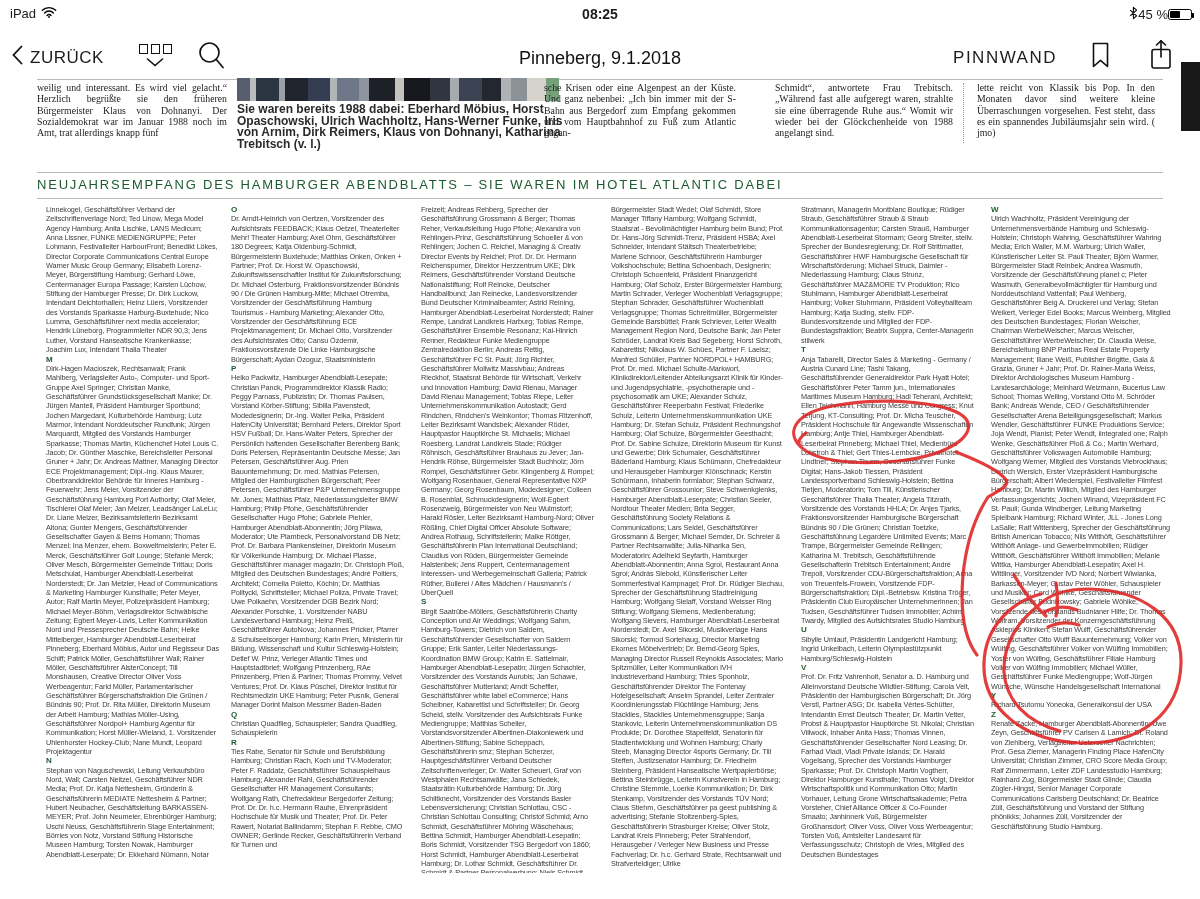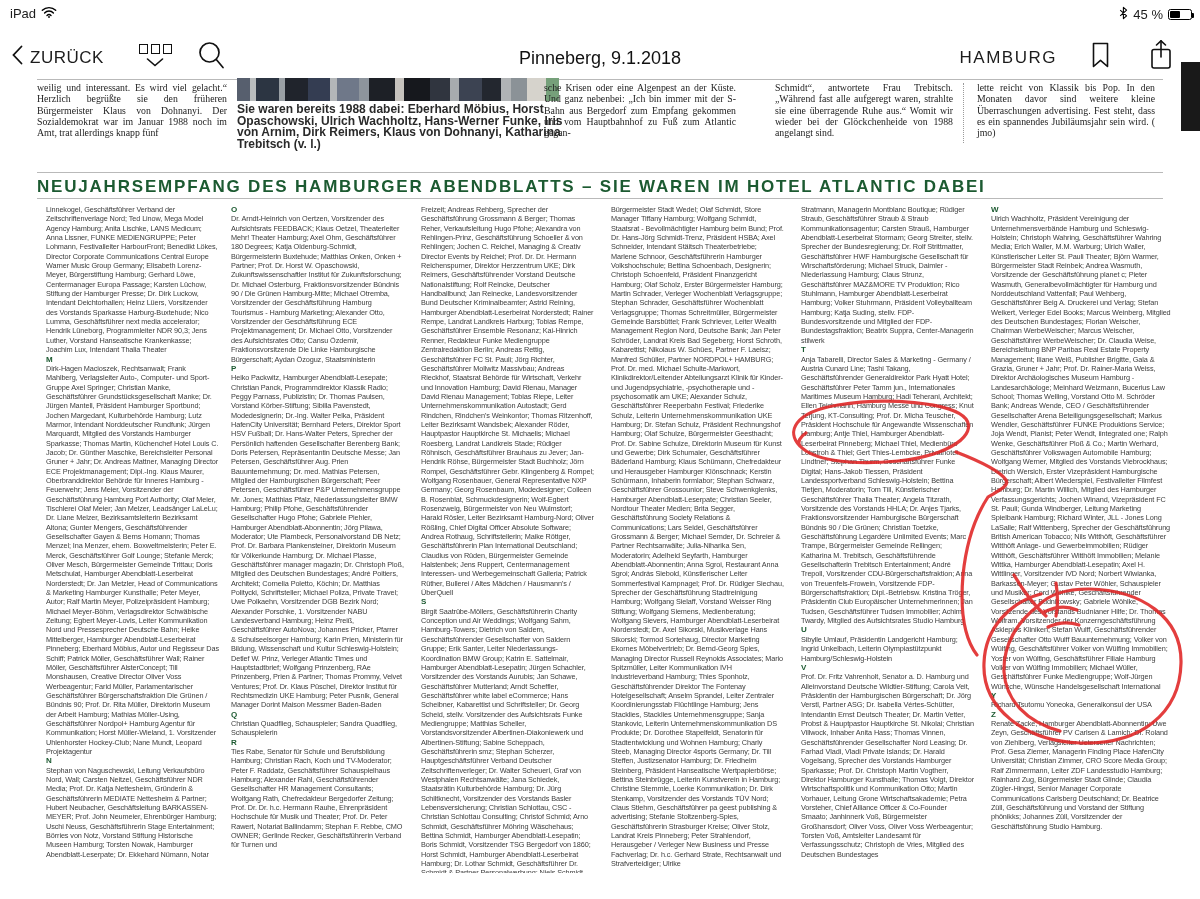--- a/index.html
+++ b/index.html
@@ -4,21 +4,21 @@
 <style>
   :root{ --green:#1c5a31; --red:#e02424; --ink:#1c1c1c; --colink:#3d3d3d; }
   *{margin:0;padding:0;box-sizing:border-box;}
   html,body{width:1200px;height:899px;overflow:hidden;background:#fff;
     font-family:"Liberation Sans",sans-serif;color:var(--ink);}
   .abs{position:absolute;}
   
   .statusbar{position:absolute;left:0;top:0;width:1200px;height:28px;font-size:13px;}
   .sb-left{position:absolute;left:10px;top:6px;display:flex;align-items:center;gap:5px;font-weight:500;}
   .sb-time{position:absolute;left:0;right:0;top:6px;text-align:center;font-size:14px;font-weight:600;}
-  .sb-right{position:absolute;right:8px;top:6px;display:flex;align-items:center;gap:5px;font-weight:500;justify-content:space-between;}
+  .sb-right{position:absolute;right:8px;top:6px;display:flex;align-items:center;font-weight:500;justify-content:space-between;}
   .battery{width:24px;height:11px;border:1px solid #000;border-radius:2.5px;position:relative;}
   .battery .fill{position:absolute;left:1px;top:1px;bottom:1px;width:44%;background:#000;border-radius:1px;}
   .battery .nub{position:absolute;right:-3px;top:3px;width:2px;height:5px;background:#000;border-radius:0 1px 1px 0;}
   
   .toolbar{position:absolute;left:0;top:28px;width:1200px;height:62px;background:#fff;padding-left:28px;}
   .back{position:absolute;left:12px;top:17px;display:flex;align-items:center;gap:7px;
     font-size:17px;letter-spacing:.5px;cursor:pointer;}
   .layout-icon{position:absolute;left:136px;top:16px;width:38px;text-align:center;cursor:pointer;}
   .layout-icon .squares{display:flex;gap:3px;justify-content:center;}
   .layout-icon .sq{width:9px;height:10px;border:1.6px solid #111;}
@@ -37,21 +37,21 @@
         #575f6e 0 4%, #b9bcbd 4% 6%, #2c3542 6% 13%, #9aa0a5 13% 15%,
         #20242c 15% 22%, #343d52 22% 29%, #b3b6b8 29% 31%, #6f7889 31% 38%,
         #8d949c 38% 41%, #1d2026 41% 49%, #c6c2bd 49% 52%, #16181d 52% 60%,
         #30353f 60% 66%, #a7abae 66% 69%, #3c4352 69% 76%, #23272f 76% 82%,
         #b0b3b5 82% 85%, #8b9297 85% 90%, #d6d3cc 90% 96%, #76a07a 96% 100%);
   }
   .caption{position:absolute;left:237px;top:104px;width:330px;font-size:12px;line-height:11.5px;
     font-weight:bold;color:#2a2a2a;}
   .blackbar{position:absolute;left:1181px;top:62px;width:19px;height:69px;background:#191919;}
   .dotted-rule{position:absolute;left:963px;top:83px;height:60px;border-left:1px dotted #9a9a9a;}
-  .headline{position:absolute;left:37px;top:177px;width:1130px;font-size:17px;font-weight:bold;
+  .headline{position:absolute;left:37px;top:177px;width:1130px;font-size:13px;font-weight:normal;
     letter-spacing:1.8px;color:var(--green);}
   
   .namecols{position:absolute;left:9px;top:205px;width:1200px;height:672px;}
   .namecol{position:absolute;top:0;width:173px;height:668px;overflow:hidden;
     font-size:7.3px;line-height:9.35px;letter-spacing:-.1px;color:var(--colink);}
   .namecol .letter{display:block;color:var(--green);font-weight:bold;font-size:8px;}
   
   .annotation{position:absolute;left:0;top:0;width:1200px;height:899px;pointer-events:none;}
 </style>
 </head>
@@ -62,20 +62,21 @@
     <span>iPad</span>
     <span>
       <svg width="16" height="12" viewBox="0 0 16 12" fill="none" stroke="#000" stroke-width="1.4" stroke-linecap="round">
         <path d="M1.3 4.3a9.6 9.6 0 0 1 13.4 0"></path>
         <path d="M3.6 6.9a6 6 0 0 1 8.8 0"></path>
         <path d="M6 9.4a2.9 2.9 0 0 1 4 0"></path>
         <circle cx="8" cy="11" r="0.9" fill="#000" stroke="none"></circle>
       </svg>
     </span>
   </div>
+  <div class="sb-time">08:25</div>
   <div class="sb-right">
     <span>
       <svg width="9" height="14" viewBox="0 0 9 14" fill="none" stroke="#000" stroke-width="1.1" stroke-linejoin="round">
         <path d="M1.2 4.2 L7.6 9.8 L4.4 12.6 L4.4 1.4 L7.6 4.2 L1.2 9.8"></path>
       </svg>
     </span>
     <span>45 %</span>
     <span class="battery">
         <span class="fill"></span>
         <span class="nub"></span>
@@ -102,21 +103,21 @@
       <path d="M1.5 2 L9 8.5 L16.5 2"></path>
     </svg>
   </div>
   <div class="search-icon">
     <svg width="30" height="32" viewBox="0 0 30 32" fill="none" stroke="#111" stroke-width="1.7" stroke-linecap="round">
       <circle cx="13.5" cy="12.5" r="9.5"></circle>
       <path d="M20.5 19.8 L27 27.5"></path>
     </svg>
   </div>
   <div class="tb-title">Pinneberg, 9.1.2018</div>
-  <div class="pinnwand">HAMBURG</div>
+  <div class="pinnwand">PINNWAND</div>
   <div class="bookmark-icon">
     <svg width="19" height="26" viewBox="0 0 19 26" fill="none" stroke="#111" stroke-width="1.6" stroke-linejoin="round">
       <path d="M2.5 1.5 h14 v23 l-7 -6.2 l-7 6.2 z"></path>
     </svg>
   </div>
   <div class="share-icon">
     <svg width="24" height="31" viewBox="0 0 24 31" fill="none" stroke="#111" stroke-width="1.6" stroke-linecap="round" stroke-linejoin="round">
       <rect x="3" y="10.5" width="18" height="18.5" rx="2"></rect>
       <path d="M12 1.8 L12 18"></path>
       <path d="M7.5 6 L12 1.8 L16.5 6"></path>
@@ -128,21 +129,21 @@
   <div class="rule" style="left:37px;top:79px;width:1126px;"></div>
 
   <div class="abs serif" style="left:37px;top:82px;width:190px;font-family:Liberation Serif, serif;">weilig und interessant. Es wird viel gelacht.“ Herzlich begrüßte sie den früheren Bürgermeister Klaus von Dohnanyi. Der Sozialdemokrat war im Januar 1988 noch im Amt, trat allerdings knapp fünf</div>
 
   <div class="photo"></div>
   <div class="caption">Sie waren bereits 1988 dabei: Eberhard Möbius, Horst Opaschowski, Ulrich Wachholtz, Hans-Werner Funke, Iris von Arnim, Dirk Reimers, Klaus von Dohnanyi, Katharina Trebitsch (v. l.)</div>
 
   <div class="abs serif" style="left:544px;top:82px;width:192px;">sche Krisen oder eine Algenpest an der Küste. Und ganz nebenbei: „Ich bin immer mit der S-Bahn aus Bergedorf zum Empfang gekommen und vom Hauptbahnhof zu Fuß zum Atlantic gegan-</div>
   <div class="abs serif" style="left:775px;top:82px;width:178px;">Schmidt“, antwortete Frau Trebitsch. „Während fast alle aufgeregt waren, strahlte sie eine überragende Ruhe aus.“ Womit wir wieder bei der Glöckchenheide von 1988 angelangt sind.</div>
   <div class="dotted-rule"></div>
-  <div class="abs serif" style="left:977px;top:82px;width:178px;">lette reicht von Klassik bis Pop. In den Monaten davor sind weitere kleine Überraschungen advertising. Fest steht, dass es ein spannendes Jubiläumsjahr sein wird. ( jmo)</div>
+  <div class="abs serif" style="left:977px;top:82px;width:178px;">lette reicht von Klassik bis Pop. In den Monaten davor sind weitere kleine Überraschungen vorgesehen. Fest steht, dass es ein spannendes Jubiläumsjahr sein wird. ( jmo)</div>
   <div class="blackbar"></div>
 
   <div class="rule" style="left:37px;top:172px;width:1126px;"></div>
   <div class="headline">NEUJAHRSEMPFANG DES HAMBURGER ABENDBLATTS – SIE WAREN IM HOTEL ATLANTIC DABEI</div>
   <div class="rule" style="left:37px;top:198px;width:1126px;"></div>
 
   <div class="namecols">
       <div class="namecol" style="left: 37px;">Linnekogel, Geschäftsführer Verband der Zeitschriftenverlage Nord; Ted Linow, Mega Model Agency Hamburg; Anita Lischke, LANS Medicum; Anna Lissner, FUNKE MEDIENGRUPPE; Peter Lohmann, Festivalleiter HarbourFront; Benedikt Lökes, Director Corporate Communications Central Europe Warner Music Group Germany; Elisabeth Lorenz-Meyer, Bürgerstiftung Hamburg; Gerhard Löwe, Centermanager Europa Passage; Karsten Lüchow, Stiftung der Hamburger Presse; Dr. Dirk Luckow, Intendant Deichtorhallen; Heinz Lüers, Vorsitzender des Vorstands Sparkasse Harburg-Buxtehude; Nico Lumma, Geschäftsführer next media accelerator; Hendrik Lüneborg, Programmleiter NDR 90,3; Jens Luther, Vorstand Hanseatische Krankenkasse; Joachim Lux, Intendant Thalia Theater<span class="letter">M</span>Dirk-Hagen Macioszek, Rechtsanwalt; Frank Mahlberg, Verlagsleiter Auto-, Computer- und Sport-Gruppe Axel Springer; Christian Manke, Geschäftsführer Grundstücksgesellschaft Manke; Dr. Jürgen Mantell, Präsident Hamburger Sportbund; Jochen Margedant, Kulturbehörde Hamburg; Lutz Marmor, Intendant Norddeutscher Rundfunk; Jürgen Marquardt, Mitglied des Vorstands Hamburger Sparkasse; Thomas Martin, Küchenchef Hotel Louis C. Jacob; Dr. Günther Maschke, Bereichsleiter Personal Gruner + Jahr; Dr. Andreas Mattner, Managing Director ECE Projektmanagement; Dipl.-Ing. Klaus Maurer, Oberbranddirektor Behörde für Inneres Hamburg - Feuerwehr; Jens Meier, Vorsitzender der Geschäftsführung Hamburg Port Authority; Olaf Meier, Tischlerei Olaf Meier; Jan Melzer, Leadsänger LaLeLu; Dr. Liane Melzer, Bezirksamtsleiterin Bezirksamt Altona; Gunter Mengers, Geschäftsführender Gesellschafter Gayen &amp; Berns Homann; Thomas Menzel; Ina Menzer, ehem. Boxweltmeisterin; Peter E. Merck, Geschäftsführer Golf Lounge; Stefanie Merck; Oliver Mesch, Bürgermeister Gemeinde Trittau; Doris Metschulat, Hamburger Abendblatt-Leserbeirat Norderstedt; Dr. Jan Metzler, Head of Communications &amp; Marketing Hamburger Kunsthalle; Peter Meyer, Autor; Ralf Martin Meyer, Polizeipräsident Hamburg; Michael Meyer-Böhm, Verlagsdirektor Schwäbische Zeitung; Egbert Meyer-Lovis, Leiter Kommunikation Nord und Pressesprecher Deutsche Bahn; Heike Mittelberger, Hamburger Abendblatt-Leserbeirat Pinneberg; Eberhard Möbius, Autor und Regisseur Das Schiff; Patrick Möller, Geschäftsführer Wall; Rainer Möller, Geschäftsführer AlsterConcept; Till Monshausen, Creative Director Oliver Voss Werbeagentur; Farid Müller, Parlamentarischer Geschäftsführer Bürgerschaftsfraktion Die Grünen / Bündnis 90; Prof. Dr. Rita Müller, Direktorin Museum der Arbeit Hamburg; Mathias Müller-Using, Geschäftsführer Nordpol+ Hamburg Agentur für Kommunikation; Horst Müller-Wieland, 1. Vorsitzender Uhlenhorster Hockey-Club; Nane Mundt, Leopard Projektagentur<span class="letter">N</span>Stephan von Naguschewski, Leitung Verkaufsbüro Nord, Wall; Carsten Neitzel, Geschäftsführer NDR Media; Prof. Dr. Katja Nettesheim, Gründerin &amp; Geschäftsführerin MEDIATE Nettesheim &amp; Partner; Hubert Neubacher, Geschäftsleitung BARKASSEN-MEYER; Prof. John Neumeier, Ehrenbürger Hamburg; Uschi Neuss, Geschäftsführerin Stage Entertainment; Börries von Notz, Vorstand Stiftung Historische Museen Hamburg; Torsten Nowak, Hamburger Abendblatt-Leserpate; Dr. Ekkehard Nümann, Notar</div>
       <div class="namecol" style="left: 222px;"><span class="letter">O</span>Dr. Arndt-Heinrich von Oertzen, Vorsitzender des Aufsichtsrats FEEDBACK; Klaus Oetzel, Theaterleiter Mehr! Theater Hamburg; Axel Ohm, Geschäftsführer 180 Degrees; Katja Oldenburg-Schmidt, Bürgermeisterin Buxtehude; Matthias Onken, Onken + Partner; Prof. Dr. Horst W. Opaschowski, Zukunftswissenschaftler Institut für Zukunftsforschung; Dr. Michael Osterburg, Fraktionsvorsitzender Bündnis 90 / Die Grünen Hamburg-Mitte; Michael Otremba, Vorsitzender der Geschäftsführung Hamburg Tourismus - Hamburg Marketing; Alexander Otto, Vorsitzender der Geschäftsführung ECE Projektmanagement; Dr. Michael Otto, Vorsitzender des Aufsichtsrates Otto; Cansu Özdemir, Fraktionsvorsitzende Die Linke Hamburgische Bürgerschaft; Aydan Özoguz, Staatsministerin<span class="letter">P</span>Heiko Packwitz, Hamburger Abendblatt-Lesepate; Christian Panck, Programmdirektor Klassik Radio; Peggy Parnass, Publizistin; Dr. Thomas Paulsen, Vorstand Körber-Stiftung; Sibilla Pavenstedt, Modedesignerin; Dr.-Ing. Walter Pelka, Präsident HafenCity Universität; Bernhard Peters, Direktor Sport HSV Fußball; Dr. Hans-Walter Peters, Sprecher der Persönlich haftenden Gesellschafter Berenberg Bank; Doris Petersen, Repräsentantin Deutsche Messe; Jan Petersen, Geschäftsführer Aug. Prien Bauunternehmung; Dr. med. Mathias Petersen, Mitglied der Hamburgischen Bürgerschaft; Peer Petersen, Geschäftsführer P&amp;P Unternehmensgruppe Mr. Jones; Matthias Pfalz, Niederlassungsleiter BMW Hamburg; Philip Pfohe, Geschäftsführender Gesellschafter Hugo Pfohe; Gabriele Piehler, Hamburger Abendblatt-Abonnentin; Jörg Pilawa, Moderator; Ute Plambeck, Personalvorstand DB Netz; Prof. Dr. Barbara Plankensteiner, Direktorin Museum für Völkerkunde Hamburg; Dr. Michael Plasse, Geschäftsführer manager magazin; Dr. Christoph Ploß, Mitglied des Deutschen Bundestages; André Poitiers, Architekt; Cornelia Poletto, Köchin; Dr. Matthias Politycki, Schriftsteller; Michael Poliza, Private Travel; Uwe Polkaehn, Vorsitzender DGB Bezirk Nord; Alexander Porschke, 1. Vorsitzender NABU Landesverband Hamburg; Heinz Preiß, Geschäftsführer AutoNova; Johannes Pricker, Pfarrer &amp; Schulseelsorger Hamburg; Karin Prien, Ministerin für Bildung, Wissenschaft und Kultur Schleswig-Holstein; Detlef W. Prinz, Verleger Atlantic Times und Hauptstadtbrief; Wolfgang Prinzenberg, RAe Prinzenberg, Prien &amp; Partner; Thomas Prommy, Velvet Ventures; Prof. Dr. Klaus Püschel, Direktor Institut für Rechtsmedizin UKE Hamburg; Peter Pusnik, General Manager Dorint Maison Messmer Baden-Baden<span class="letter">Q</span>Christian Quadflieg, Schauspieler; Sandra Quadflieg, Schauspielerin<span class="letter">R</span>Ties Rabe, Senator für Schule und Berufsbildung Hamburg; Christian Rach, Koch und TV-Moderator; Peter F. Raddatz, Geschäftsführer Schauspielhaus Hamburg; Alexander Rahl, Geschäftsführender Gesellschafter HR Management Consultants; Wolfgang Rath, Chefredakteur Bergedorfer Zeitung; Prof. Dr. Dr. h.c. Hermann Rauhe, Ehrenpräsident Hochschule für Musik und Theater; Prof. Dr. Peter Rawert, Notariat Ballindamm; Stephan F. Rebbe, CMO OWNER; Gerlinde Recker, Geschäftsführerin Verband für Turnen und</div>
       <div class="namecol" style="left: 412px;">Freizeit; Andreas Rehberg, Sprecher der Geschäftsführung Grossmann &amp; Berger; Thomas Reher, Verkaufsleitung Hugo Pfohe; Alexandra von Rehlingen-Prinz, Geschäftsführung Schoeller &amp; von Rehlingen; Jochen C. Reichel, Managing &amp; Creativ Director Events by Reichel; Prof. Dr. Dr. Hermann Reichenspurner, Direktor Herzzentrum UKE; Dirk Reimers, Geschäftsführender Vorstand Deutsche Nationalstiftung; Rolf Reincke, Deutscher Handballbund; Jan Reinecke, Landesvorsitzender Bund Deutscher Kriminalbeamter; Astrid Reining, Hamburger Abendblatt-Leserbeirat Norderstedt; Rainer Rempe, Landrat Landkreis Harburg; Tobias Rempe, Geschäftsführer Ensemble Resonanz; Kai-Hinrich Renner, Redakteur Funke Mediengruppe Zentralredaktion Berlin; Andreas Rettig, Geschäftsführer FC St. Pauli; Jörg Richter, Geschäftsführer Mollwitz Massivbau; Andreas Rieckhof, Staatsrat Behörde für Wirtschaft, Verkehr und Innovation Hamburg; David Rienau, Manager David Rienau Management; Tobias Riepe, Leiter Unternehmenskommunikation Autostadt; Gerd Rindchen, Rindchen's Weinkontor; Thomas Ritzenhoff, Leiter Bezirksamt Wandsbek; Alexander Röder, Hauptpastor Hauptkirche St. Michaelis; Michael Roesberg, Landrat Landkreis Stade; Rüdiger Röhnisch, Geschäftsführer Brauhaus zu Jever; Jan-Hendrik Röhse, Bürgermeister Stadt Buchholz; Jörn Rompel, Geschäftsführer Gebr. Klingenberg &amp; Rompel; Wolfgang Rosenbauer, General Representative NXP Germany; Georg Rosenbaum, Modedesigner; Colleen B. Rosenblat, Schmuckdesignerin; Wolf-Egbert Rosenzweig, Bürgermeister von Neu Wulmstorf; Harald Rösler, Leiter Bezirksamt Hamburg-Nord; Oliver Rößling, Chief Digital Officer Absolute Software; Andrea Rothaug, Schriftstellerin; Maike Röttger, Geschäftsführerin Plan International Deutschland; Claudius von Rüden, Bürgermeister Gemeinde Halstenbek; Jens Ruppert, Centermanagement Interessen- und Werbegemeinschaft Galleria; Patrick Rüther, Bullerei / Altes Mädchen / Hausmann's / ÜberQuell<span class="letter">S</span>Birgit Saatrübe-Möllers, Geschäftsführerin Charity Conception und Air Weddings; Wolfgang Sahm, Hamburg-Towers; Dietrich von Saldern, Geschäftsführender Gesellschafter von Saldern Gruppe; Erik Santer, Leiter Niederlassungs-Koordination BMW Group; Katrin E. Sattelmair, Hamburger Abendblatt-Lesepatin; Jürgen Schachler, Vorsitzender des Vorstands Aurubis; Jan Schawe, Geschäftsführer Mutterland; Arndt Scheffler, Geschäftsführer white label eCommerce; Hans Scheibner, Kabarettist und Schriftsteller; Dr. Georg Scheid, stellv. Vorsitzender des Aufsichtsrats Funke Mediengruppe; Matthias Scheller, Vorstandsvorsitzender Albertinen-Diakoniewerk und Albertinen-Stiftung; Sabine Scheppach, Geschäftsführerin smz; Stephan Scherzer, Hauptgeschäftsführer Verband Deutscher Zeitschriftenverleger; Dr. Walter Scheuerl, Graf von Westphalen Rechtsanwälte; Jana Schiedek, Staatsrätin Kulturbehörde Hamburg; Dr. Jürg Schiltknecht, Vorsitzender des Vorstands Basler Lebensversicherung; Christian Schlottau, CSC - Christian Schlottau Consulting; Christof Schmid; Arno Schmidt, Geschäftsführer Möhring Wäschehaus; Bettina Schmidt, Hamburger Abendblatt-Lesepatin; Boris Schmidt, Vorsitzender TSG Bergedorf von 1860; Horst Schmidt, Hamburger Abendblatt-Leserbeirat Hamburg; Dr. Lothar Schmidt, Geschäftsführer Dr. Schmidt &amp; Partner Personalwerbung; Niels Schmidt,</div>

